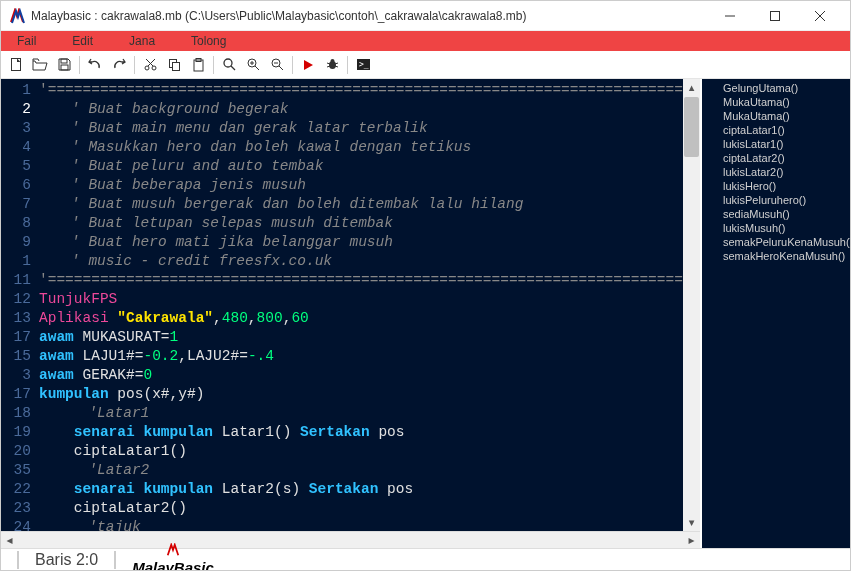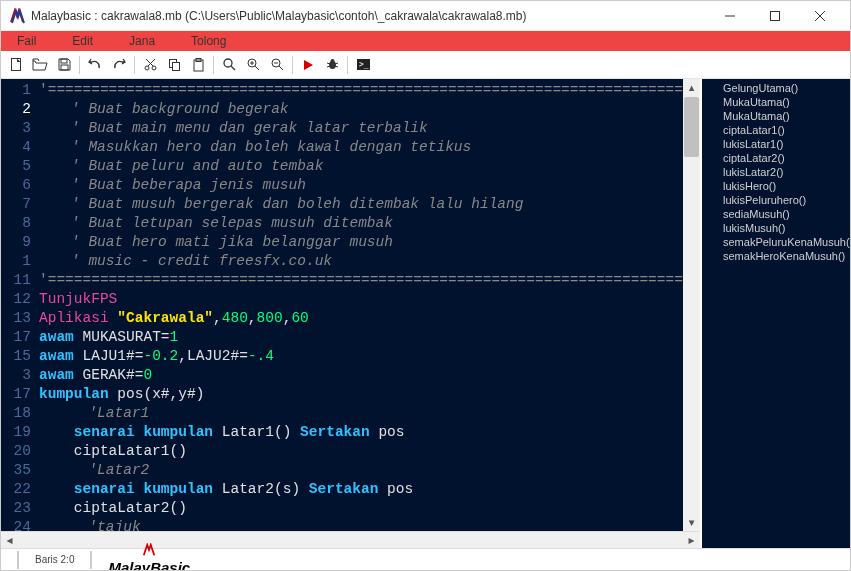--- a/index.html
+++ b/index.html
@@ -33,21 +33,21 @@
 .hscroll { height:17px; background:#f0f0f0; display:flex; align-items:center; border-top:1px solid #ddd; }
 .hscroll .arrow { width:17px; height:17px; display:flex; align-items:center; justify-content:center; color:#555; }
 .hscroll .track { flex:1; height:17px; }
 .vscroll { width:17px; background:#f0f0f0; display:flex; flex-direction:column; }
 .vscroll .arrow { height:17px; display:flex; align-items:center; justify-content:center; color:#555; }
 .vscroll .thumb { margin:1px; height:60px; background:#c0c0c0; border-radius:2px; }
 .side { width:150px; background:#00122e; font-family:"Segoe UI",sans-serif; font-size:11px; color:#d0d0d0; padding:2px 21px; line-height:14px; border-left:2px solid #fff; overflow:hidden; }
 .side div { white-space:nowrap; }
 .statusbar { height:22px; display:flex; align-items:center; border-top:1px solid #ddd; background:#fff; padding:0 8px; }
 .status-sep { width:2px; height:18px; background:#ccc; margin:0 8px; }
-.status-cell { padding:0 8px; color:#444; font-size:10px; }
+.status-cell { padding:0 8px; color:#444; font-size:16px; }
 .foot-logo { font-weight:bold; font-style:italic; font-size:15px; color:#000; padding:0 8px; display:flex; align-items:center; gap:2px;flex-direction:column; }
 </style>
 </head>
 <body>
 
 <div class="titlebar">
   <svg class="logo" viewBox="0 0 16 16">
       <path d="M2 14 L6 2 L8 8 L10 2 L14 14" fill="none" stroke="#d40000" stroke-width="2"></path>
       <path d="M2 14 L6 2 L8 8 L10 2 L14 14" fill="none" stroke="#1040a0" stroke-width="2" transform="translate(1,1)"></path>
     </svg>

